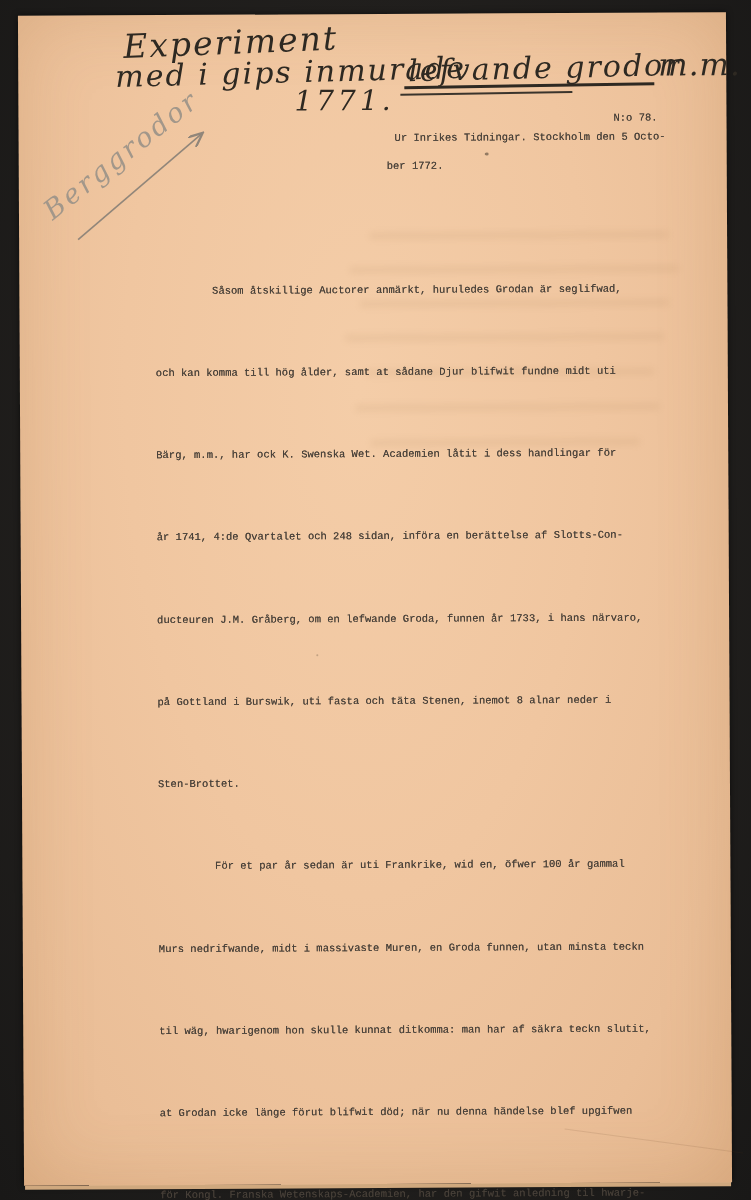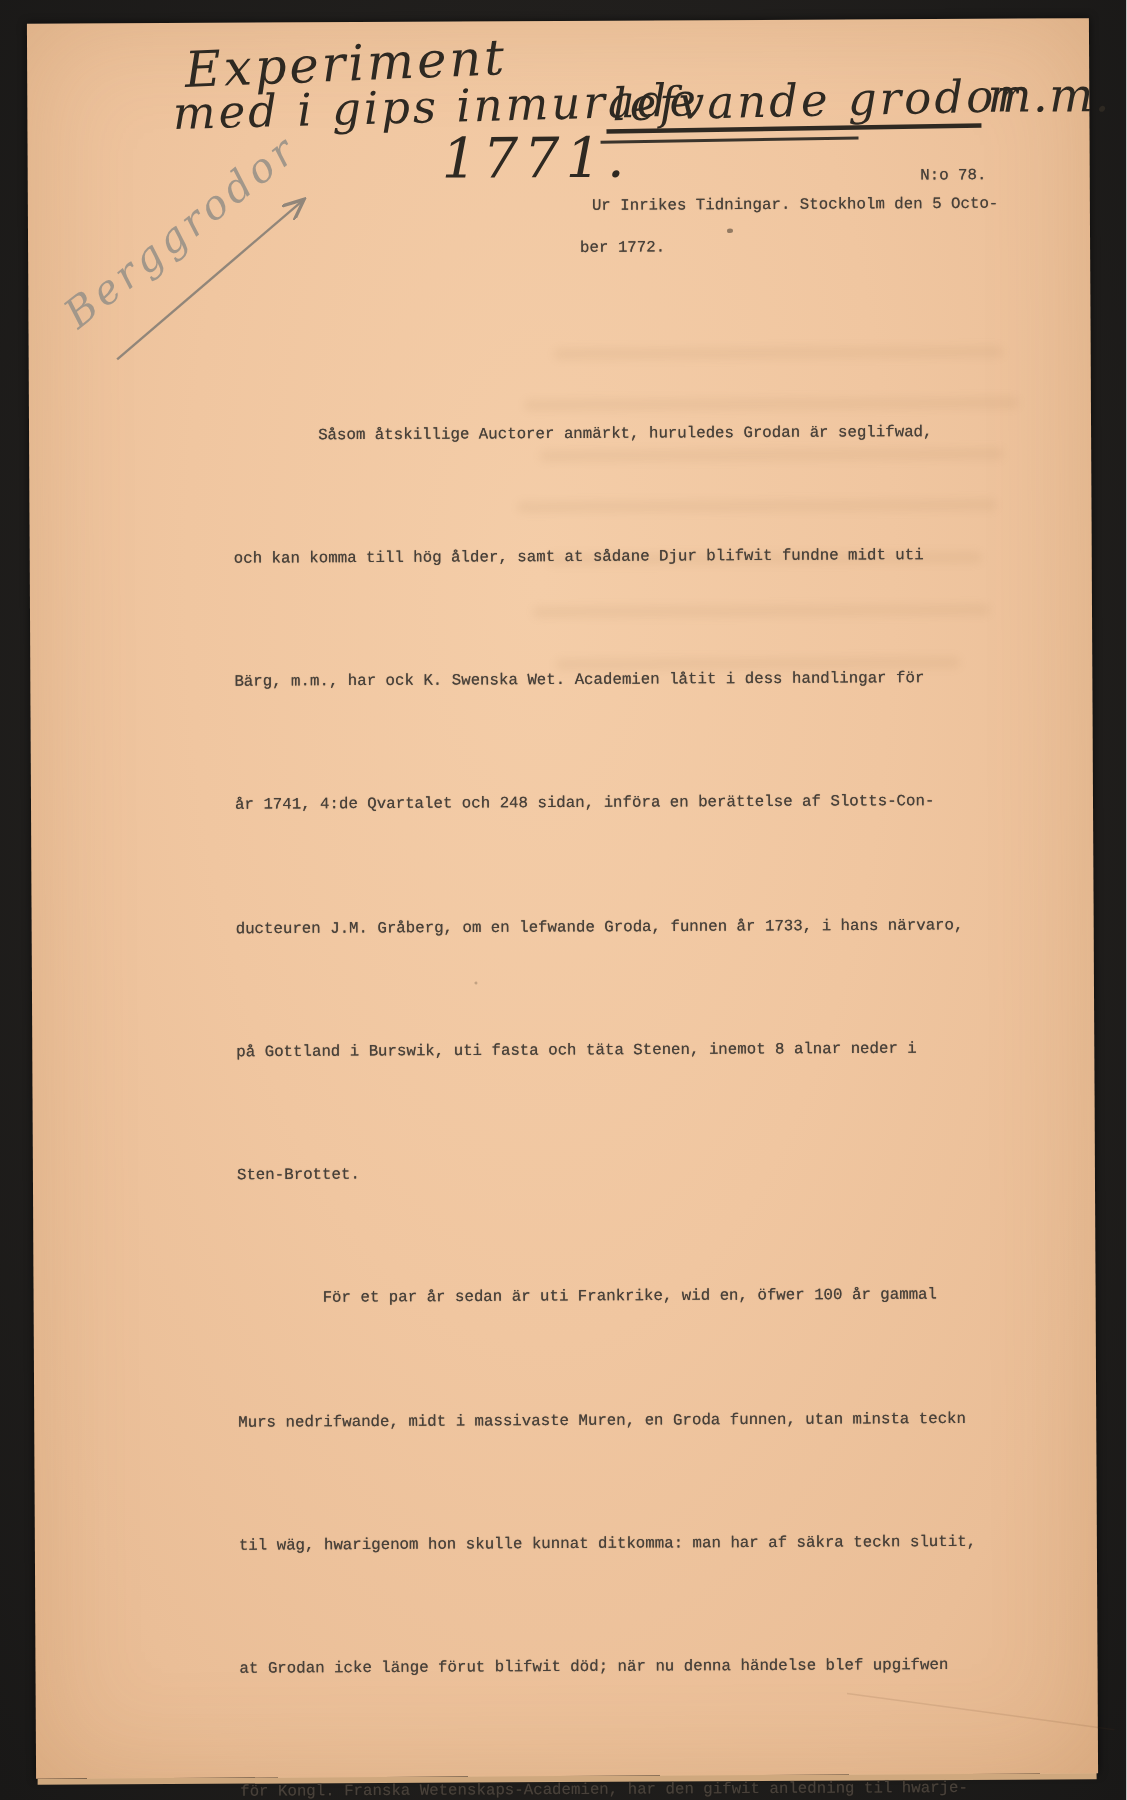--- a/index.html
+++ b/index.html
@@ -17,21 +17,21 @@
     box-shadow: 0 5px 0 -1px #cfa87e, inset 0 0 70px rgba(165,115,65,0.22), 0 0 6px rgba(0,0,0,0.6);
   }
   
   .smudge{position:absolute;height:8px;border-radius:4px;background:#a87f54;opacity:0.10;filter:blur(3px);}
   
   .hw{font-family:"DejaVu Serif", serif;font-style:italic;color:#2e2922;}
   .hw-line1{position:absolute;left:105px;top:8px;font-size:33px;letter-spacing:2px;transform:rotate(-2deg);}
   .hw-line2-prefix{position:absolute;left:97px;top:40px;font-size:30px;letter-spacing:2px;transform:rotate(-1.2deg);}
   .hw-line2-underlined{position:absolute;left:390px;top:37px;font-size:30px;letter-spacing:2px;transform:rotate(-1deg);}
   .hw-line2-suffix{position:absolute;left:640px;top:34px;font-size:31px;letter-spacing:1px;}
-  .hw-line3{position:absolute;left:276px;top:70px;font-size:37px;letter-spacing:4px;}
+  .hw-line3{position:absolute;left:276px;top:70px;font-size:28px;letter-spacing:4px;}
   .underline1{position:absolute;left:386px;top:71px;width:250px;height:3px;background:#2e2922;transform:rotate(-0.6deg);}
   .underline2{position:absolute;left:382px;top:79px;width:172px;height:1.6px;background:#3a342c;transform:rotate(-0.6deg);}
   
   .pencil{
     position:absolute;left:28px;top:182px;
     font-family:"DejaVu Serif", serif;font-style:italic;
     font-size:27px;letter-spacing:3px;color:#a2978a;
     transform:rotate(-38deg);transform-origin:0 50%;
   }
   .pencil-arrow{position:absolute;left:49px;top:106px;width:160px;height:145px;}

